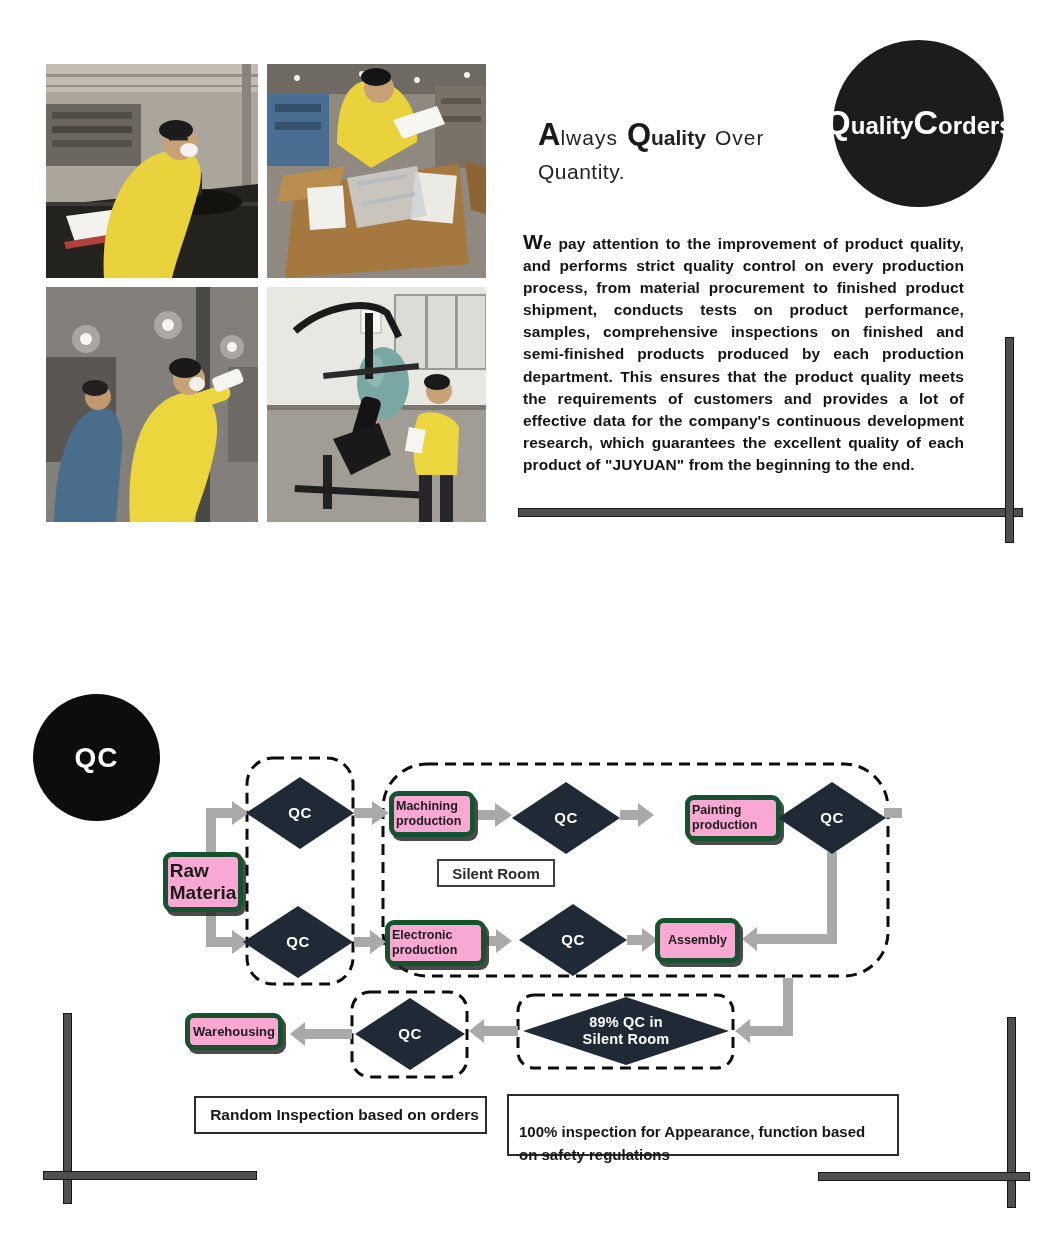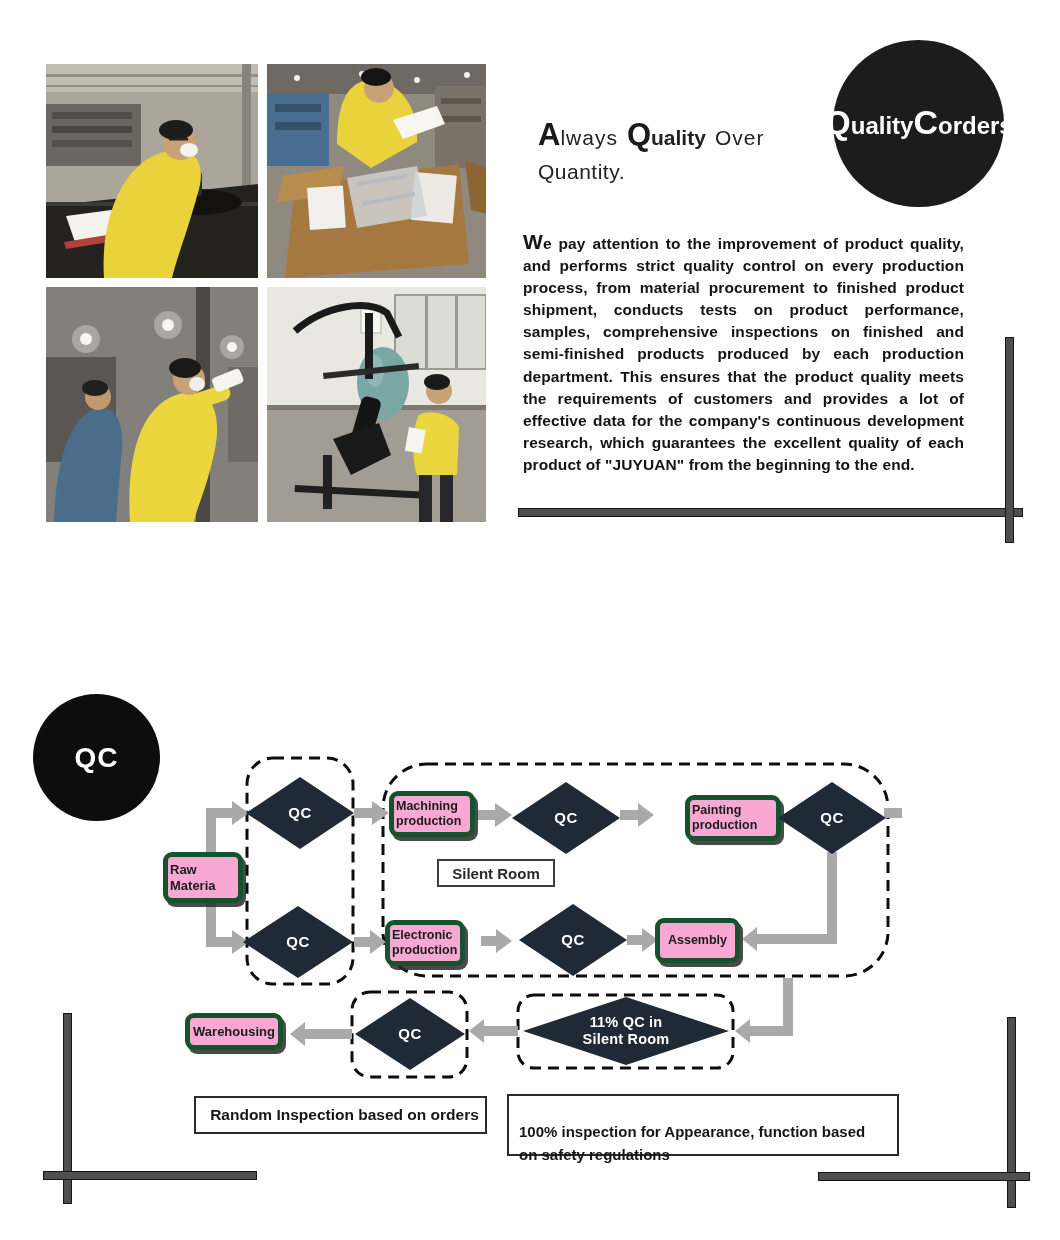--- a/index.html
+++ b/index.html
@@ -214,40 +214,40 @@
       <polygon points="757,927 742,939 757,951"></polygon>
       <polygon points="370,930 386,942 370,954"></polygon>
       <polygon points="496,929 512,941 496,953"></polygon>
       <polygon points="642,928 658,940 642,952"></polygon>
       <polygon points="750,1019 735,1031 750,1043"></polygon>
       <polygon points="484,1019 469,1031 484,1043"></polygon>
       <polygon points="305,1022 290,1034 305,1046"></polygon>
     </g>
   </svg>
 
-  <div class="gbox" style="left:163px;top:852px;width:80px;height:51px;font-size:13px;">Raw Materia</div>
+  <div class="gbox" style="left:163px;top:852px;width:80px;height:60px;font-size:19px;">Raw Materia</div>
 
   <div class="diamond" style="left:246px;top:777px;width:108px;height:72px;">QC</div>
   <div class="diamond" style="left:243px;top:906px;width:110px;height:72px;">QC</div>
 
   <div class="gbox" style="left:389px;top:791px;width:86px;height:46px;">Machining production</div>
   <div class="diamond" style="left:512px;top:782px;width:108px;height:72px;">QC</div>
   <div class="gbox" style="left:653px;top:795px;width:96px;height:46px;margin-left:32px;">Painting production</div>
   <div class="diamond" style="left:778px;top:782px;width:108px;height:72px;">QC</div>
 
   <div class="silent">Silent Room</div>
 
-  <div class="gbox" style="left:385px;top:920px;width:80px;height:46px;">Electronic production</div>
+  <div class="gbox" style="left:385px;top:920px;width:101px;height:46px;">Electronic production</div>
   <div class="diamond" style="left:519px;top:904px;width:108px;height:72px;">QC</div>
   <div class="gbox" style="left:655px;top:918px;width:85px;height:45px;">Assembly</div>
 
   <div class="gbox" style="left:185px;top:1013px;width:98px;height:37px;font-size:13px;">Warehousing</div>
   <div class="diamond" style="left:355px;top:998px;width:110px;height:72px;">QC</div>
 
   <div class="diamond small-text" style="left:523px;top:997px;width:206px;height:68px;">
-    <span>11% QC in</span>
+    <span>89% QC in</span>
     <span>Silent Room</span>
   </div>
 
   <div class="labelbox center" style="left:194px;top:1096px;width:293px;height:38px;font-size:15.5px;padding-left:8px;">Random Inspection based on orders</div>
   <div class="labelbox" style="left:507px;top:1094px;width:392px;height:62px;font-size:15px;line-height:1.55;padding:24px 10px;">100% inspection for Appearance, function based on safety regulations</div>
 
 </div>
 
 </body></html>

